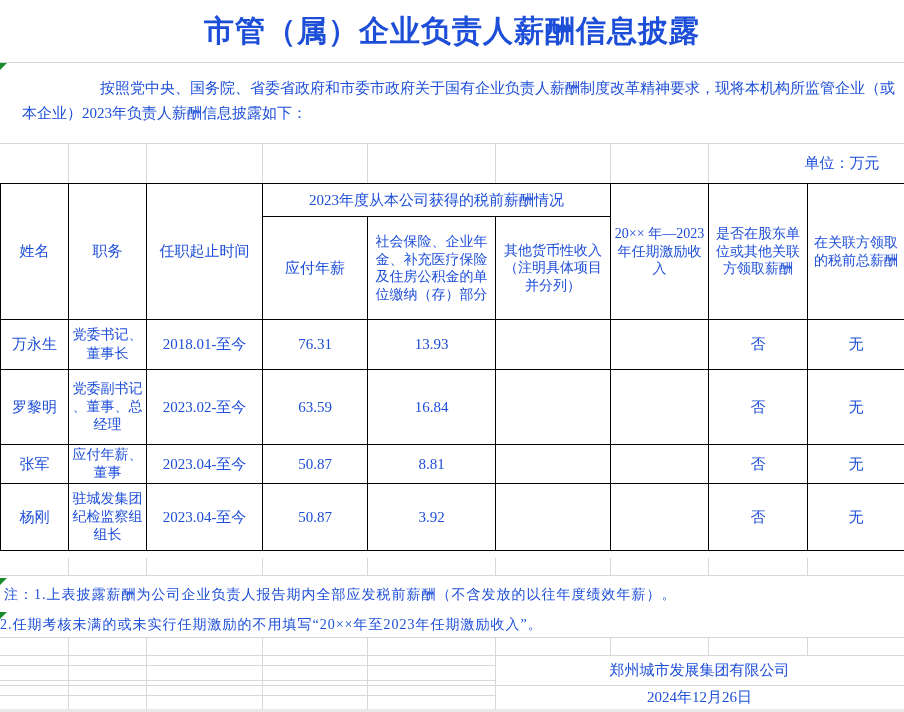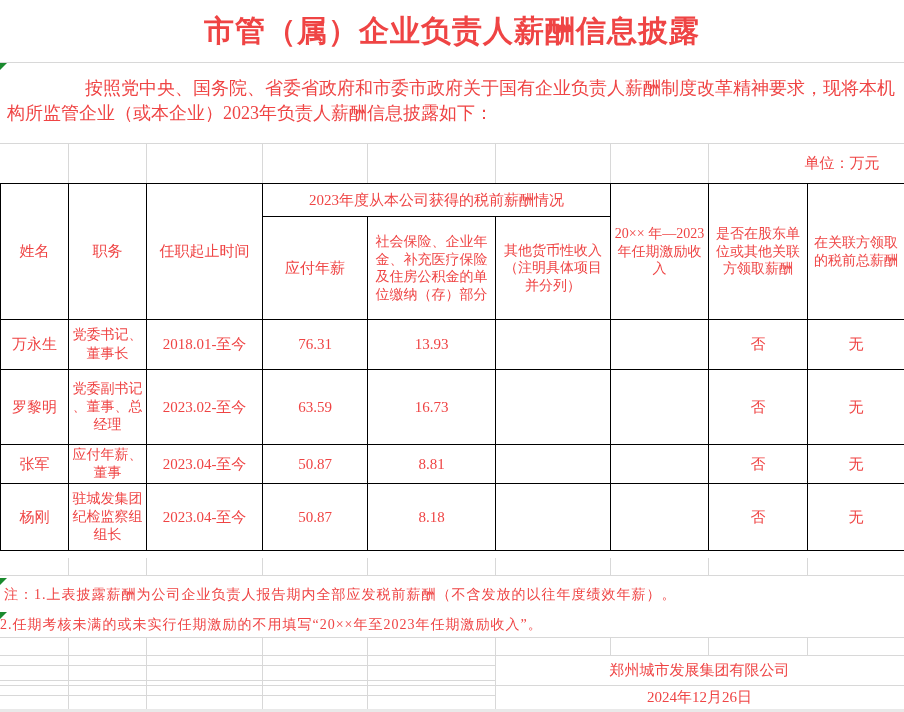--- a/index.html
+++ b/index.html
@@ -1,31 +1,31 @@
 <!DOCTYPE html>
 <html><head>
 <meta charset="utf-8">
 <style>
   html,body { margin:0; padding:0; background:#fff; }
   #page {
     position:relative; width:904px; height:712px; background:#fff;
-    font-family:"Liberation Serif","DejaVu Serif",serif; color:#ef4444;
+    font-family:"Liberation Serif","DejaVu Serif",serif; color:#1d4ed8;
     overflow:hidden;
   }
   
   .title-row {
     position:absolute; top:0; left:0; width:904px; height:62px;
     display:flex; align-items:center; justify-content:center;
     font-size:30px; font-weight:bold; letter-spacing:1px;
   }
   
   .intro {
     position:absolute; top:62px; left:0; width:904px; height:81px;
-    padding:14px 8px 0 7px; box-sizing:border-box;
-    font-size:18px; line-height:25px; text-indent:78px;
+    padding:14px 8px 0 22px; box-sizing:border-box;
+    font-size:15px; line-height:25px; text-indent:78px;
     line-break:anywhere;
   }
   
   .unit-label {
     position:absolute; top:143px; left:708px; width:196px; height:40px;
     display:flex; align-items:center; justify-content:center;
     font-size:15px;
     margin-left:36px;
   }
   
@@ -123,21 +123,21 @@
         <td></td>
         <td></td>
         <td>否</td>
         <td>无</td>
       </tr>
       <tr style="height:75px">
         <td>罗黎明</td>
         <td class="pos">党委副书记、董事、总经理</td>
         <td>2023.02-至今</td>
         <td>63.59</td>
-        <td>16.73</td>
+        <td>16.84</td>
         <td></td>
         <td></td>
         <td>否</td>
         <td>无</td>
       </tr>
       <tr style="height:32px">
         <td>张军</td>
         <td class="pos">应付年薪、董事</td>
         <td>2023.04-至今</td>
         <td>50.87</td>
@@ -145,21 +145,21 @@
         <td></td>
         <td></td>
         <td>否</td>
         <td>无</td>
       </tr>
       <tr style="height:67px">
         <td>杨刚</td>
         <td class="pos">驻城发集团纪检监察组组长</td>
         <td>2023.04-至今</td>
         <td>50.87</td>
-        <td>8.18</td>
+        <td>3.92</td>
         <td></td>
         <td></td>
         <td>否</td>
         <td>无</td>
       </tr>
     </tbody>
   </table>
 
   <div class="note1">注：1.上表披露薪酬为公司企业负责人报告期内全部应发税前薪酬（不含发放的以往年度绩效年薪）。</div>
   <div class="note2">2.任期考核未满的或未实行任期激励的不用填写“20××年至2023年任期激励收入”。</div>

